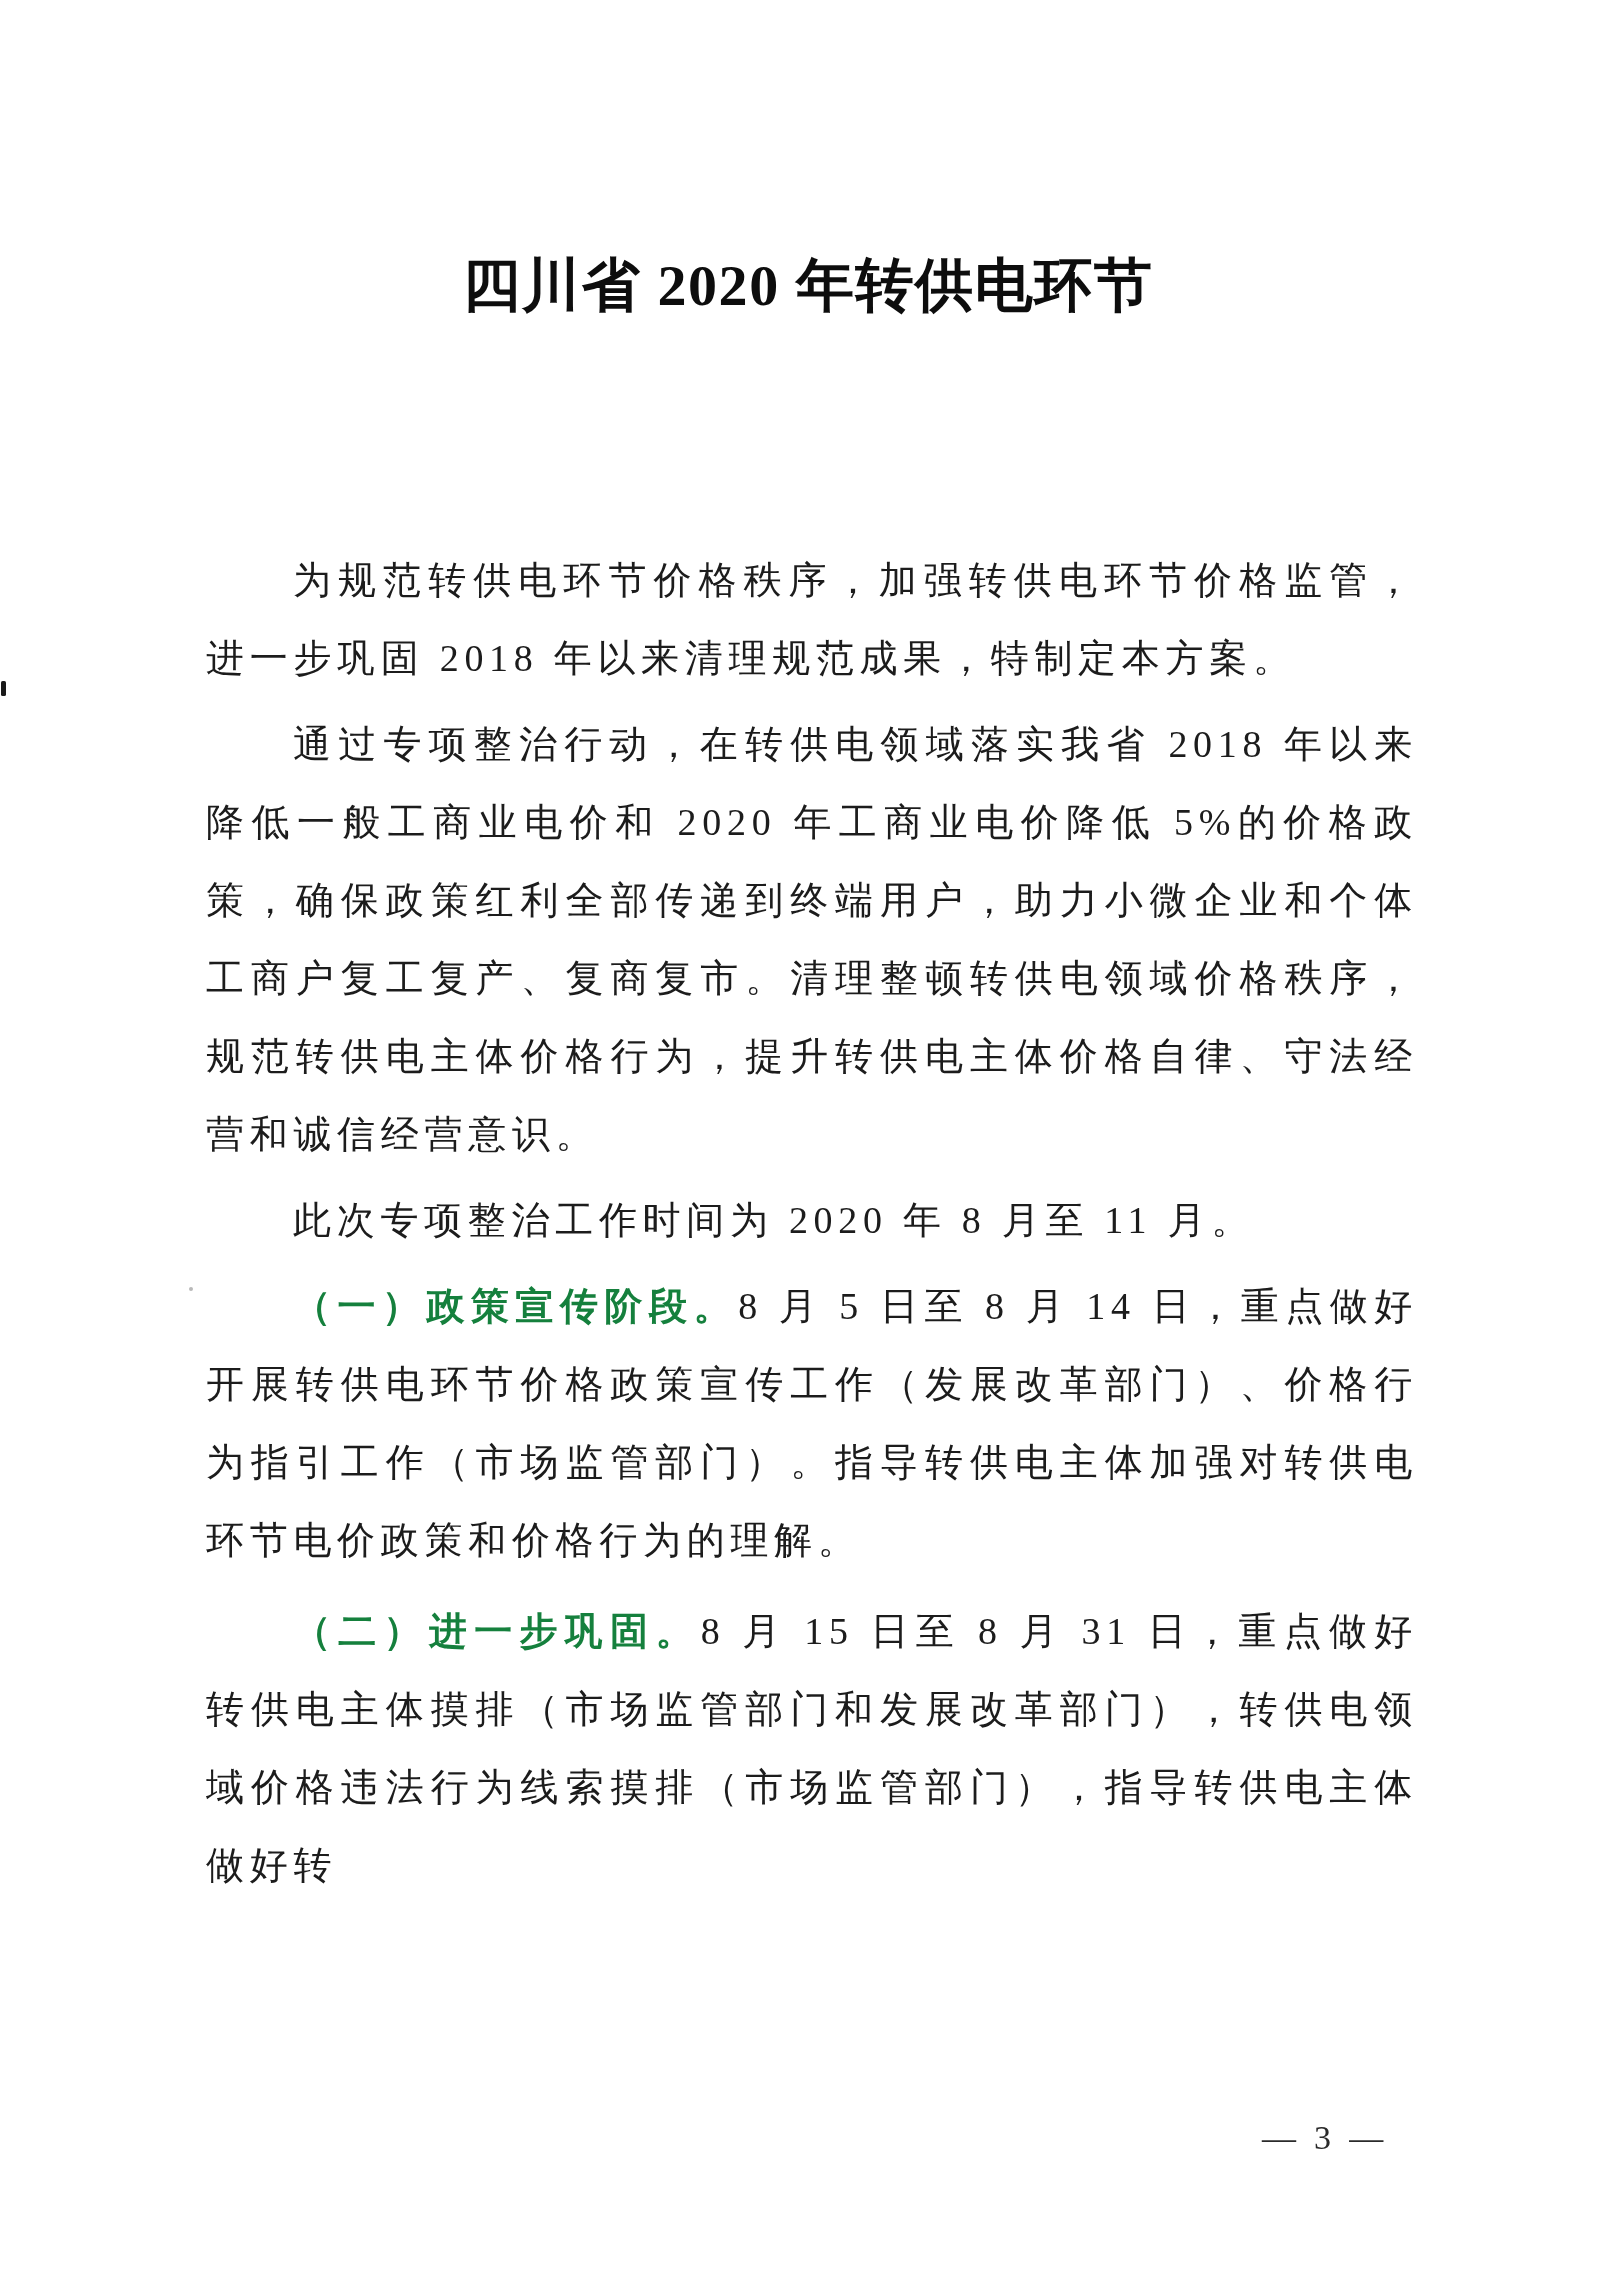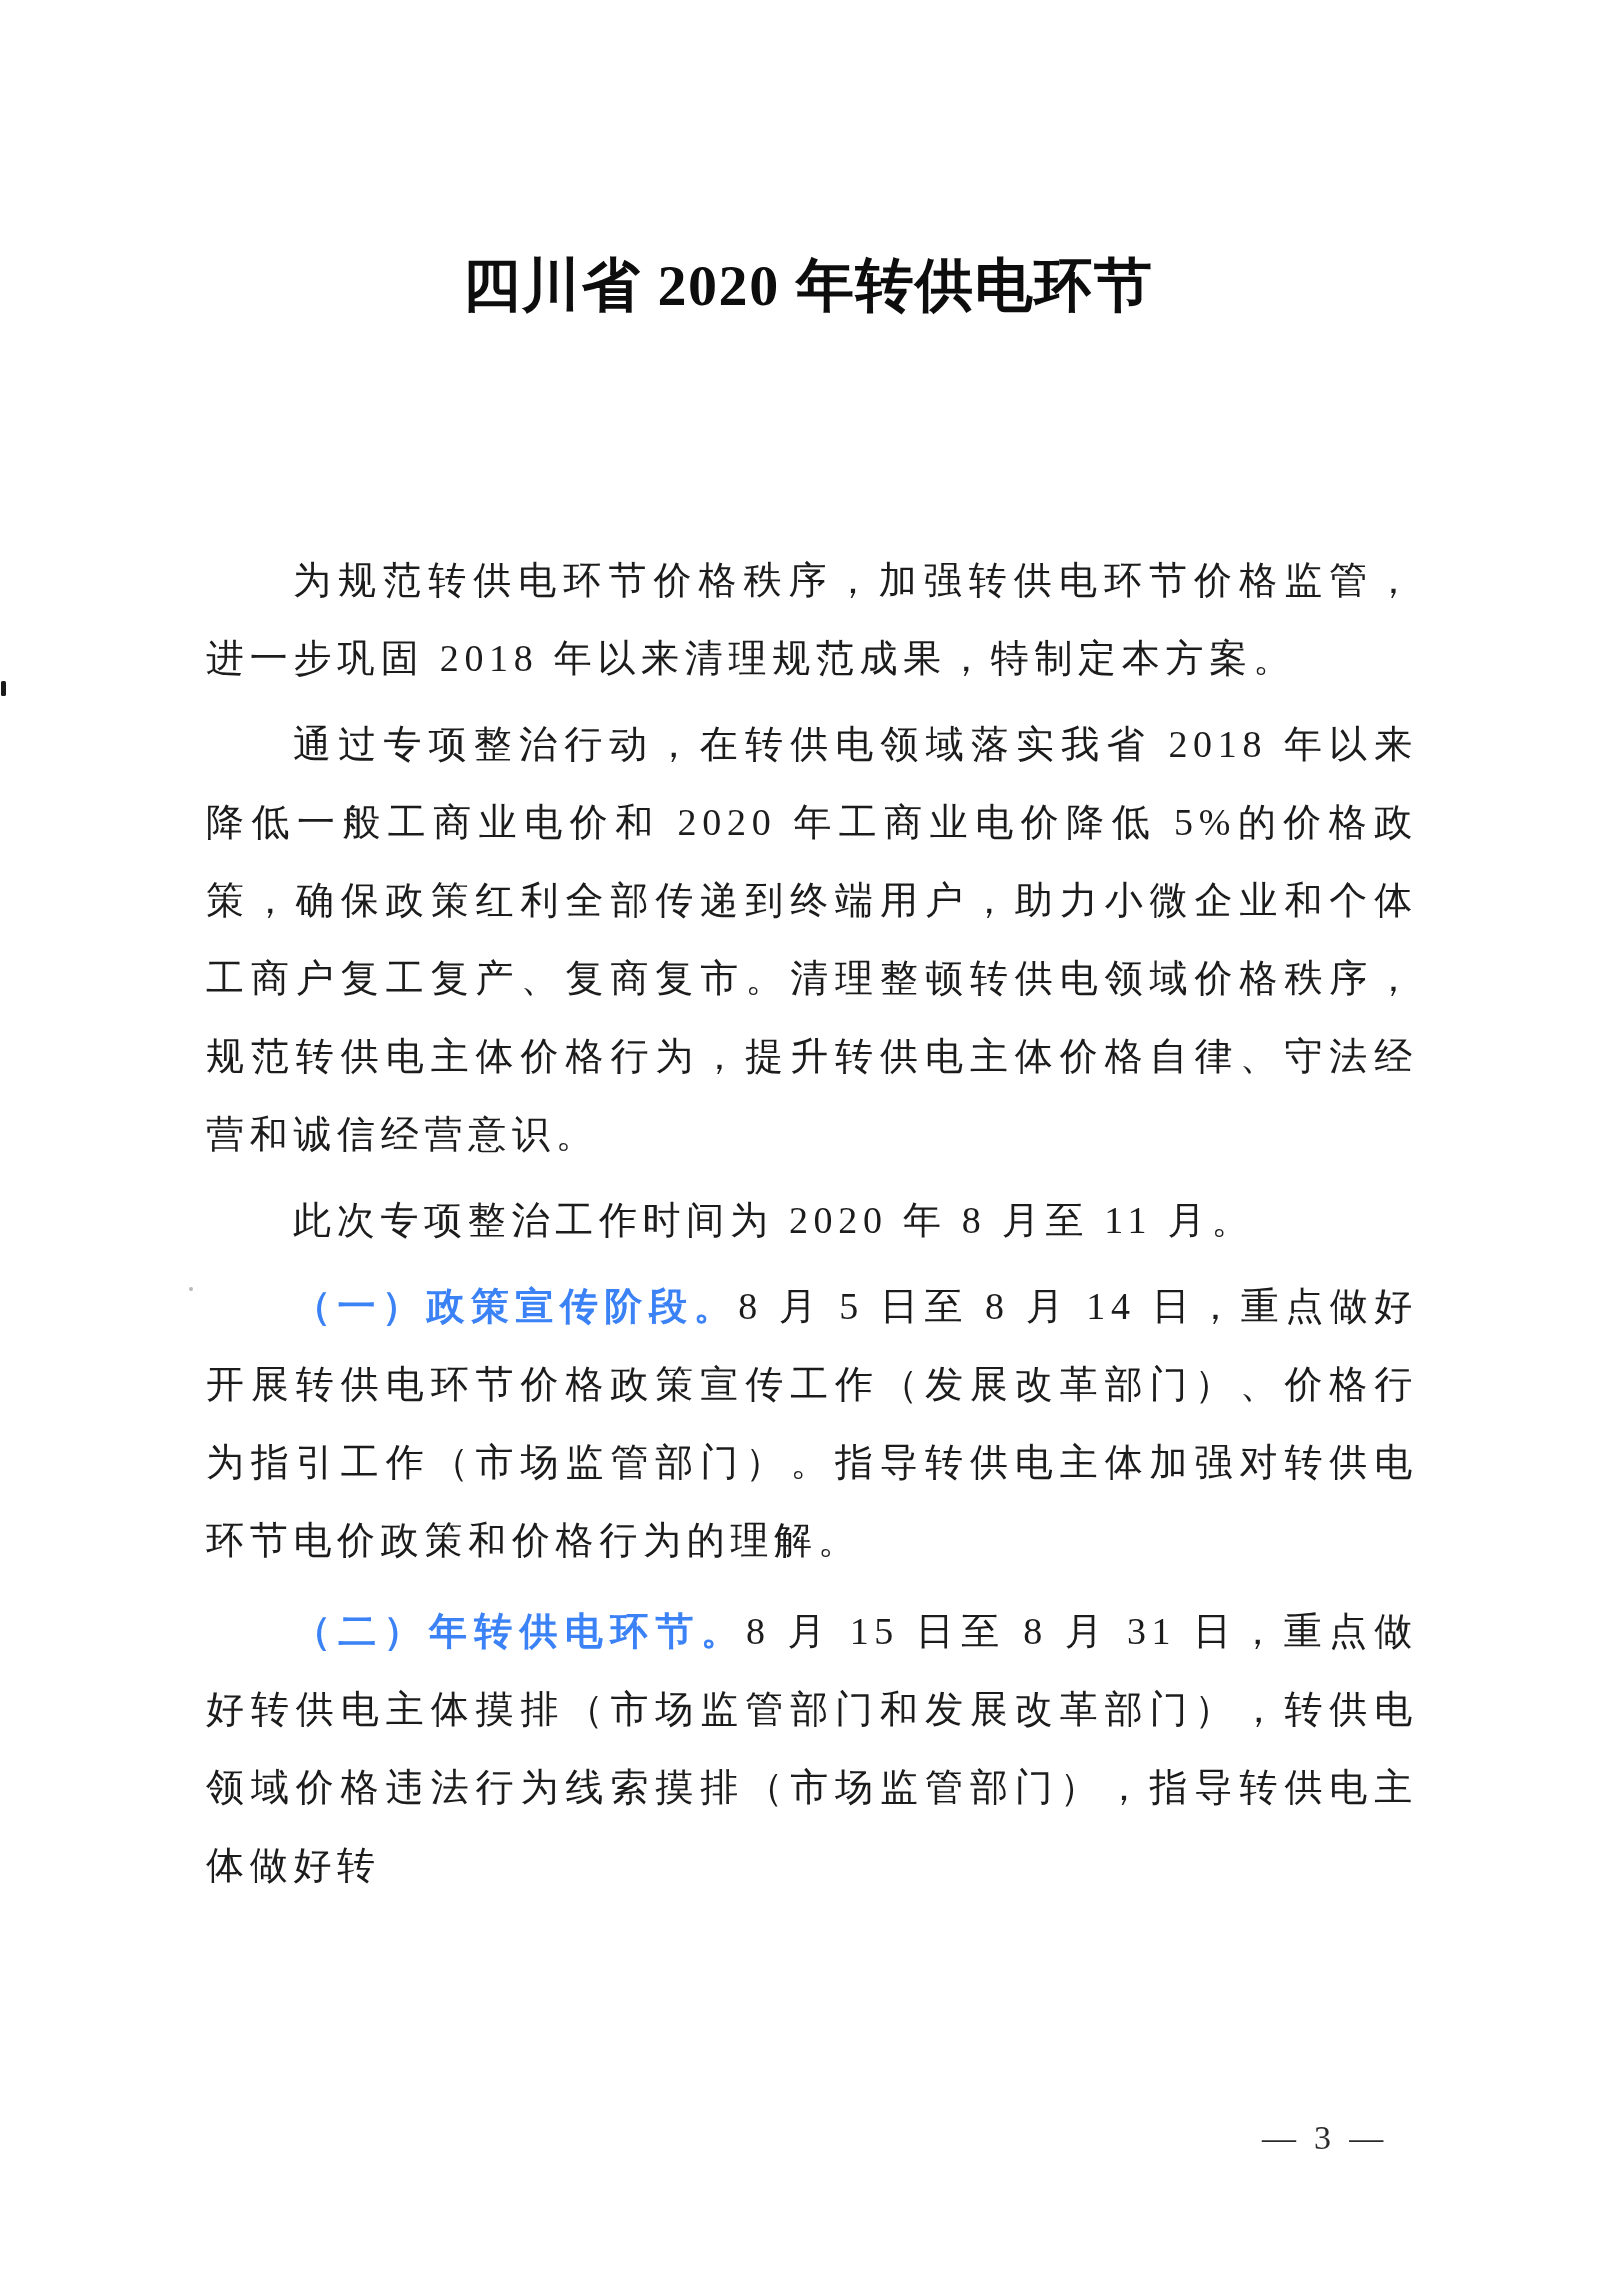--- a/index.html
+++ b/index.html
@@ -52,21 +52,21 @@
     font-family: "Liberation Sans", "DejaVu Sans", sans-serif;
     letter-spacing: 4px;
     text-indent: 87px;
     color: #0d0d0d;
   }
   .para-stage2 {
     margin-top: 13px !important;
   }
   .lead {
     font-weight: bold;
-    color: #3b82f6;
+    color: #15803d;
   }
   .page-footer {
     position: absolute;
     top: 2119px;
     right: 228px;
     font-size: 34px;
     letter-spacing: 4.8px;
     color: #2a2a2a;
     font-family: "Liberation Serif", "DejaVu Serif", serif;
   }
@@ -106,20 +106,20 @@
     <p>为规范转供电环节价格秩序，加强转供电环节价格监管，进一步巩固 2018 年以来清理规范成果，特制定本方案。</p>
 
 
     <p>通过专项整治行动，在转供电领域落实我省 2018 年以来降低一般工商业电价和 2020 年工商业电价降低 5%的价格政策，确保政策红利全部传递到终端用户，助力小微企业和个体工商户复工复产、复商复市。清理整顿转供电领域价格秩序，规范转供电主体价格行为，提升转供电主体价格自律、守法经营和诚信经营意识。</p>
 
 
     <p>此次专项整治工作时间为 2020 年 8 月至 11 月。</p>
 
     <p><span class="lead">（一）政策宣传阶段。</span><span>8 月 5 日至 8 月 14 日，重点做好开展转供电环节价格政策宣传工作（发展改革部门）、价格行为指引工作（市场监管部门）。指导转供电主体加强对转供电环节电价政策和价格行为的理解。</span></p>
 
-    <p class="para-stage2"><span class="lead">（二）年转供电环节。</span><span>8 月 15 日至 8 月 31 日，重点做好转供电主体摸排（市场监管部门和发展改革部门），转供电领域价格违法行为线索摸排（市场监管部门），指导转供电主体做好转</span></p>
+    <p class="para-stage2"><span class="lead">（二）进一步巩固。</span><span>8 月 15 日至 8 月 31 日，重点做好转供电主体摸排（市场监管部门和发展改革部门），转供电领域价格违法行为线索摸排（市场监管部门），指导转供电主体做好转</span></p>
 
   </div>
 
   <div class="page-footer">— 3 —</div>
 
 </div>
 
 
 </body></html>

